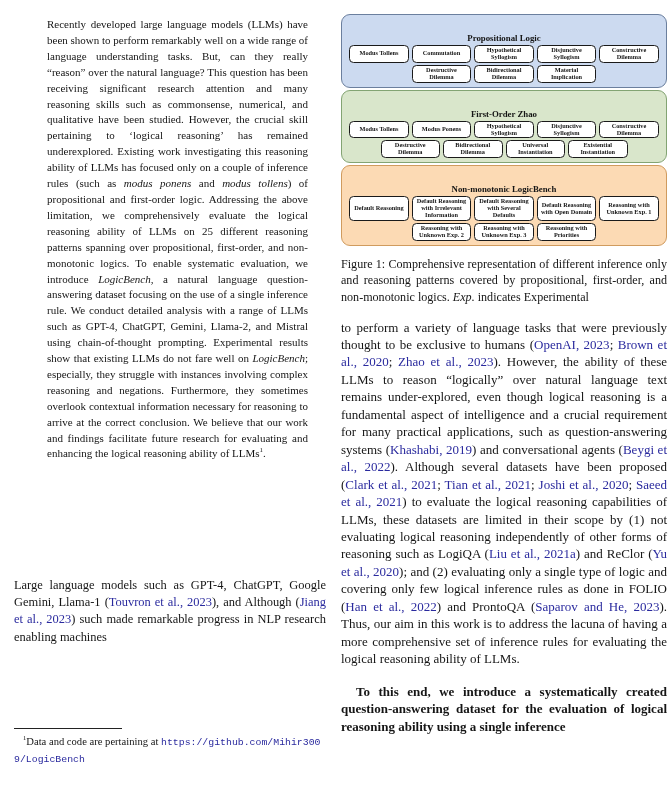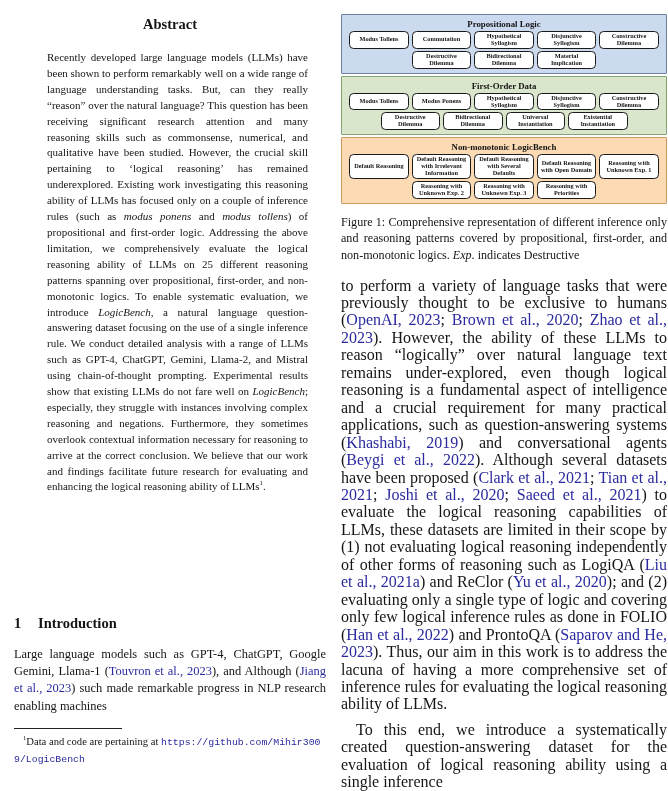--- a/index.html
+++ b/index.html
@@ -18,43 +18,39 @@
   .footnote-rule{width:108px;border-top:1.2px solid #222;margin-bottom:5px;}
   .footnote-text{font-size:10.6px;line-height:15.5px;}
   .footnote-text .sup{margin-left:9px;}
 
   .cite{color:var(--citation,#2a2a9e);}
   .i{font-style:italic;}
   .sup{vertical-align:super;font-size:0.62em;line-height:0;}
   .code{font-family:"Liberation Mono",monospace;font-size:0.93em;color:var(--citation,#2a2a9e);word-break:break-all;}
 
   .figure{margin-top:14px;}
-  .fig-section{border:1.5px solid #888;border-radius:1px;padding:4px 3px 4px;margin-bottom:2px;}
+  .fig-section{border:1.5px solid #888;border-radius:9px;padding:18px 3px 4px;margin-bottom:2px;}
   .sec-prop{background:var(--prop_bg);border-color:var(--prop_border);}
   .sec-fol{background:var(--fol_bg);border-color:var(--fol_border);}
   .sec-nm{background:var(--nm_bg);border-color:var(--nm_border);}
   .fig-title{text-align:center;font-weight:bold;font-size:8.8px;line-height:10px;}
   .fig-row{display:flex;justify-content:center;align-items:stretch;gap:3px;margin-top:2px;}
   .fig-box{box-sizing:border-box;width:59.5px;flex:0 0 auto;background:#ffffff;border:1px solid var(--box_border,#1a1a1a);border-radius:4.5px;padding:1px;font-size:6.3px;line-height:6.9px;font-weight:bold;display:flex;align-items:center;justify-content:center;text-align:center;min-height:14px;}
 
   .fig-caption{margin-top:10px;text-align:justify;font-size:12.1px;line-height:16.6px;}
-  .body-par{margin-top:13px;text-align:justify;font-size:16px;line-height:17.45px;}
-  .body-par.indent{margin-top:8px;text-indent:15px;}
+  .body-par{margin-top:13px;text-align:justify;font-size:13px;line-height:17.45px;}
+  .body-par.indent{margin-top:15px;text-indent:15px;font-weight:bold;}
 </style>
 </head>
 <body>
 
 <div class="page">
 
   <div class="col-left">
-    <div class="abstract-title">Abstract</div>
     <div class="abstract-body"><span>Recently developed large language models (LLMs) have been shown to perform remarkably well on a wide range of language understanding tasks. But, can they really “reason” over the natural language? This question has been receiving significant research attention and many reasoning skills such as commonsense, numerical, and qualitative have been studied. However, the crucial skill pertaining to ‘logical reasoning’ has remained underexplored. Existing work investigating this reasoning ability of LLMs has focused only on a couple of inference rules (such as </span><span class="i">modus ponens</span><span> and </span><span class="i">modus tollens</span><span>) of propositional and first-order logic. Addressing the above limitation, we comprehensively evaluate the logical reasoning ability of LLMs on 25 different reasoning patterns spanning over propositional, first-order, and non-monotonic logics. To enable systematic evaluation, we introduce </span><span class="i">LogicBench</span><span>, a natural language question-answering dataset focusing on the use of a single inference rule. We conduct detailed analysis with a range of LLMs such as GPT-4, ChatGPT, Gemini, Llama-2, and Mistral using chain-of-thought prompting. Experimental results show that existing LLMs do not fare well on </span><span class="i">LogicBench</span><span>; especially, they struggle with instances involving complex reasoning and negations. Furthermore, they sometimes overlook contextual information necessary for reasoning to arrive at the correct conclusion. We believe that our work and findings facilitate future research for evaluating and enhancing the logical reasoning ability of LLMs</span><span class="sup">1</span><span>.</span></div>
-    <div class="section-heading">
-      <span class="sec-num">1</span><span>Introduction</span>
-    </div>
     <div class="intro-body"><span>Large language models such as GPT-4, ChatGPT, Google Gemini, Llama-1 (</span><span class="cite">Touvron et al., 2023</span><span>), and Although (</span><span class="cite">Jiang et al., 2023</span><span>) such made remarkable progress in NLP research enabling machines</span></div>
     <div class="footnote">
       <div class="footnote-rule"></div>
       <div class="footnote-text"><span class="sup">1</span><span>Data and code are pertaining at </span><span class="code">https://github.com/Mihir3009/LogicBench</span></div>
     </div>
   </div>
 
   <div class="col-right">
     <div class="figure">
       <div class="fig-section sec-prop">
@@ -66,21 +62,21 @@
             <div class="fig-box">Disjunctive Syllogism</div>
             <div class="fig-box">Constructive Dilemma</div>
           </div>
         <div class="fig-row">
             <div class="fig-box">Destructive Dilemma</div>
             <div class="fig-box">Bidirectional Dilemma</div>
             <div class="fig-box">Material Implication</div>
           </div>
       </div>
       <div class="fig-section sec-fol">
-        <div class="fig-title">First-Order Data</div>
+        <div class="fig-title">First-Order Zhao</div>
         <div class="fig-row">
             <div class="fig-box">Modus Tollens</div>
             <div class="fig-box">Modus Ponens</div>
             <div class="fig-box">Hypothetical Syllogism</div>
             <div class="fig-box">Disjunctive Syllogism</div>
             <div class="fig-box">Constructive Dilemma</div>
           </div>
         <div class="fig-row">
             <div class="fig-box">Destructive Dilemma</div>
             <div class="fig-box">Bidirectional Dilemma</div>
@@ -97,18 +93,18 @@
             <div class="fig-box">Default Reasoning with Open Domain</div>
             <div class="fig-box">Reasoning with Unknown Exp. 1</div>
           </div>
         <div class="fig-row">
             <div class="fig-box">Reasoning with Unknown Exp. 2</div>
             <div class="fig-box">Reasoning with Unknown Exp. 3</div>
             <div class="fig-box">Reasoning with Priorities</div>
           </div>
       </div>
     </div>
-    <div class="fig-caption"><span>Figure 1: Comprehensive representation of different inference only and reasoning patterns covered by propositional, first-order, and non-monotonic logics. </span><span class="i">Exp.</span><span> indicates Destructive</span></div>
+    <div class="fig-caption"><span>Figure 1: Comprehensive representation of different inference only and reasoning patterns covered by propositional, first-order, and non-monotonic logics. </span><span class="i">Exp.</span><span> indicates Experimental</span></div>
     <div class="body-par"><span>to perform a variety of language tasks that were previously thought to be exclusive to humans (</span><span class="cite">OpenAI, 2023</span><span>; </span><span class="cite">Brown et al., 2020</span><span>; </span><span class="cite">Zhao et al., 2023</span><span>). However, the ability of these LLMs to reason “logically” over natural language text remains under-explored, even though logical reasoning is a fundamental aspect of intelligence and a crucial requirement for many practical applications, such as question-answering systems (</span><span class="cite">Khashabi, 2019</span><span>) and conversational agents (</span><span class="cite">Beygi et al., 2022</span><span>). Although several datasets have been proposed (</span><span class="cite">Clark et al., 2021</span><span>; </span><span class="cite">Tian et al., 2021</span><span>; </span><span class="cite">Joshi et al., 2020</span><span>; </span><span class="cite">Saeed et al., 2021</span><span>) to evaluate the logical reasoning capabilities of LLMs, these datasets are limited in their scope by (1) not evaluating logical reasoning independently of other forms of reasoning such as LogiQA (</span><span class="cite">Liu et al., 2021a</span><span>) and ReClor (</span><span class="cite">Yu et al., 2020</span><span>); and (2) evaluating only a single type of logic and covering only few logical inference rules as done in FOLIO (</span><span class="cite">Han et al., 2022</span><span>) and ProntoQA (</span><span class="cite">Saparov and He, 2023</span><span>). Thus, our aim in this work is to address the lacuna of having a more comprehensive set of inference rules for evaluating the logical reasoning ability of LLMs.</span></div>
     <div class="body-par indent"><span>To this end, we introduce a systematically created question-answering dataset for the evaluation of logical reasoning ability using a single inference</span></div>
   </div>
 
 </div>
 
 </body></html>

